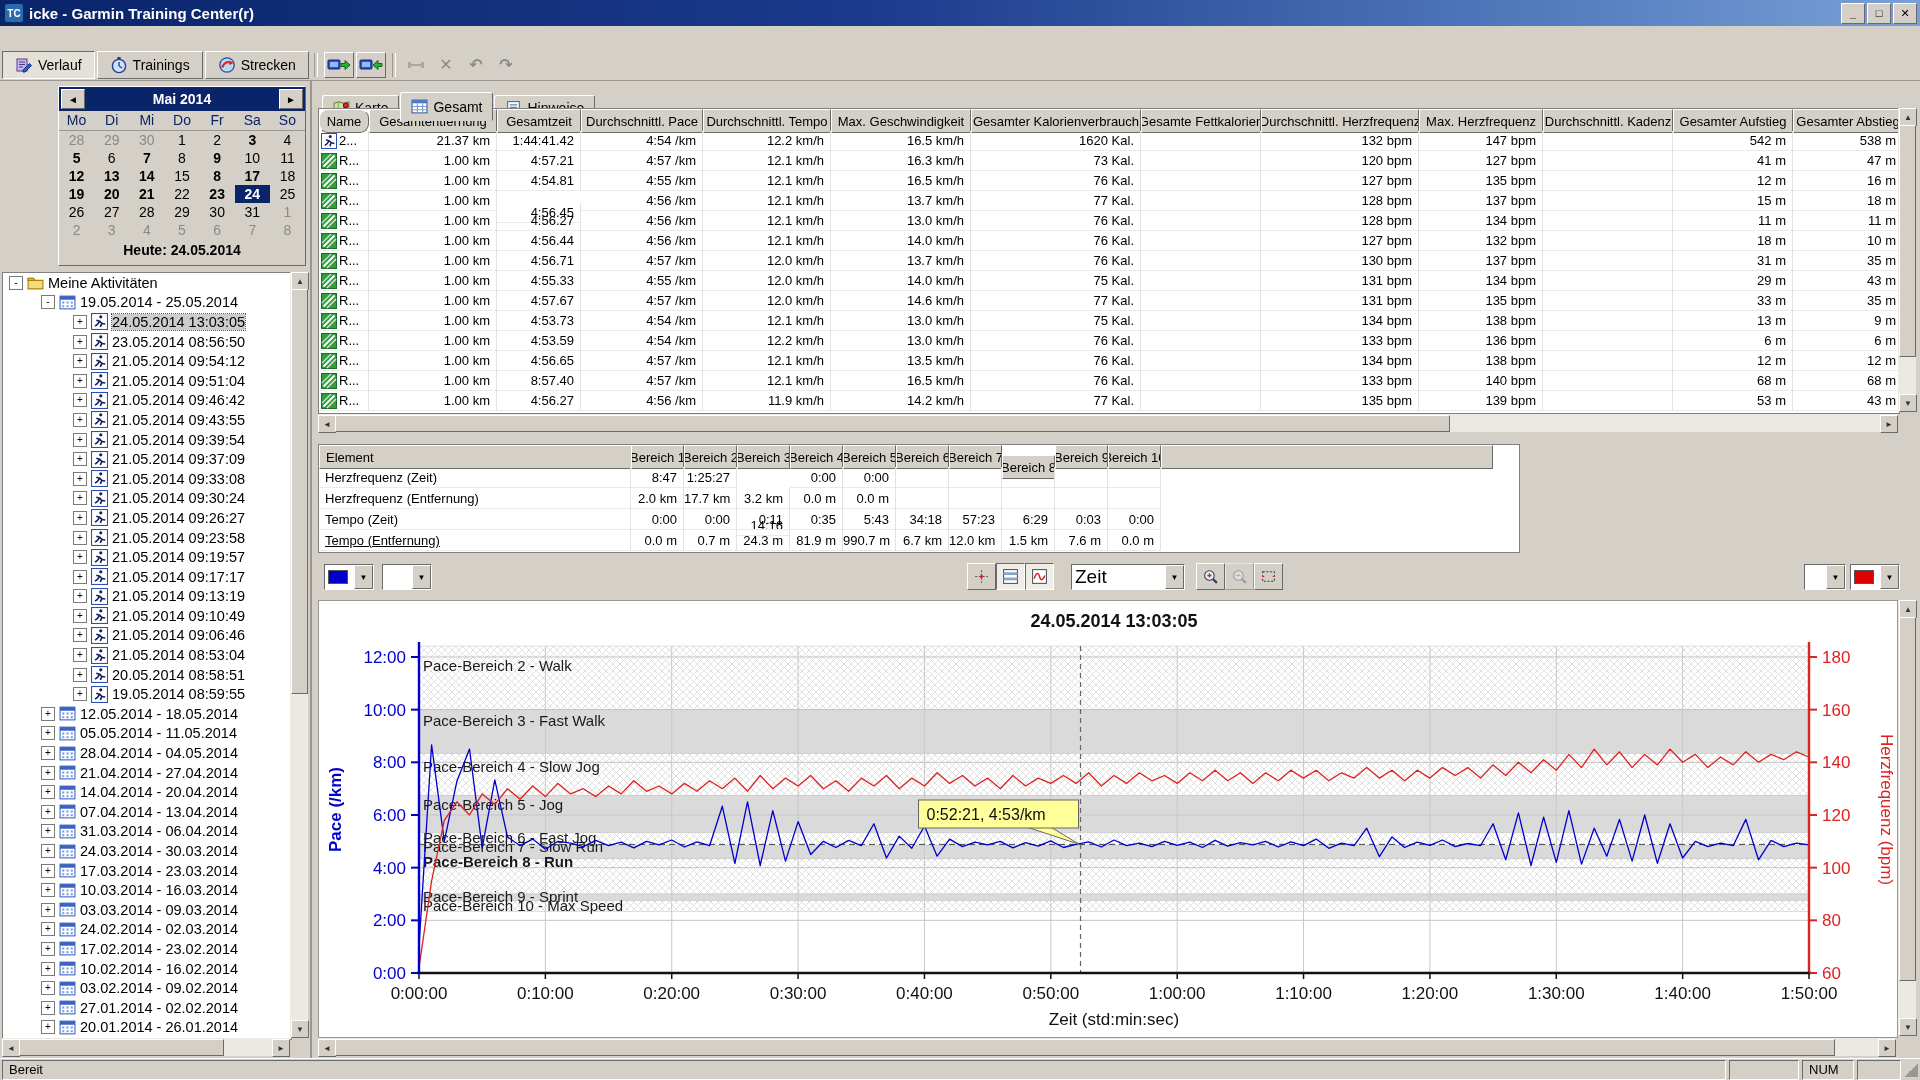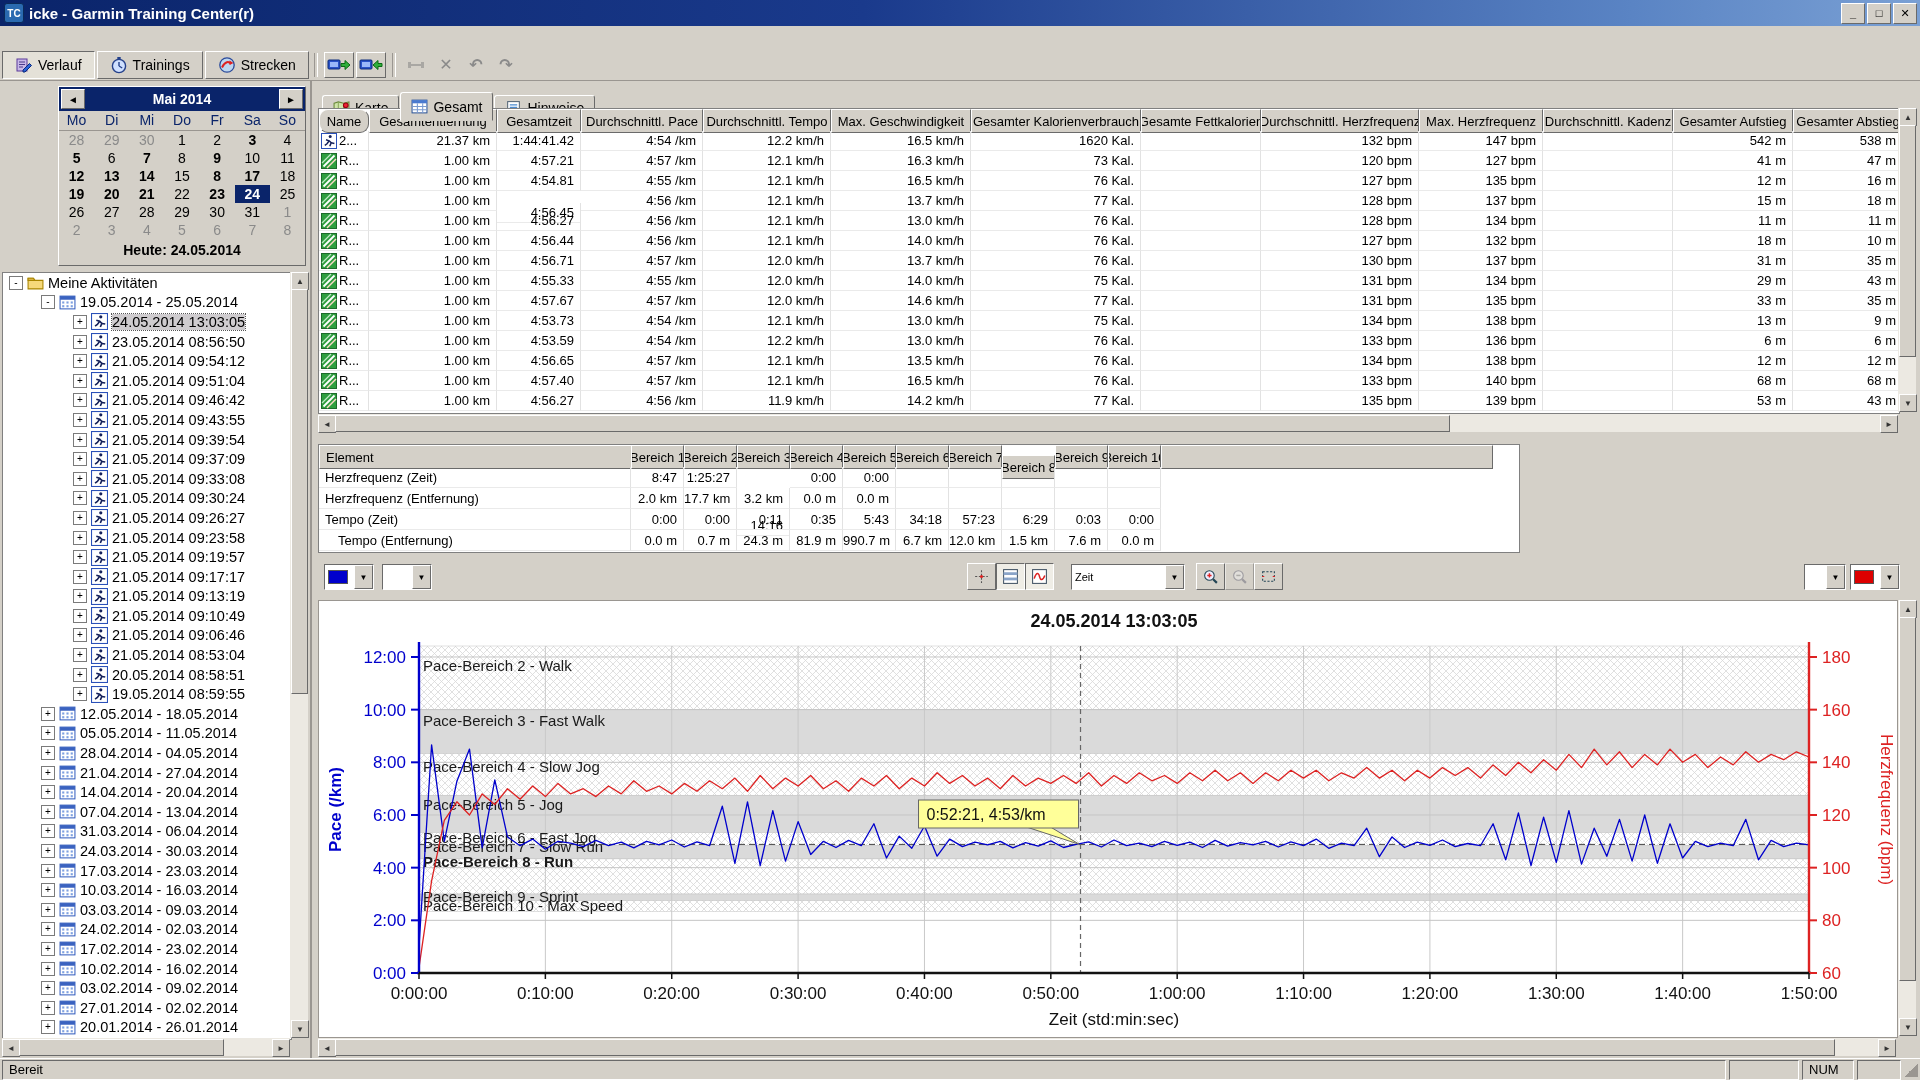--- a/index.html
+++ b/index.html
@@ -67,21 +67,21 @@
   .gcell{position:absolute;height:20px;line-height:20px;font-size:13px;text-align:right;padding-right:6px;
     border-right:1px solid #e2e2e2;border-bottom:1px solid #eaeaea;overflow:hidden;white-space:nowrap;box-sizing:border-box;}
   .gname{text-align:left;display:flex;align-items:center;gap:2px;padding:0 0 0 2px;}
   .gname svg{width:16px;height:16px;flex:none;}
   #gt-vscroll{left:1898px;top:108px;width:18px;height:304px;}
   #gt-hscroll{left:318px;top:414px;width:1580px;height:18px;}
   
   #ztable{left:318px;top:444px;width:1200px;height:107px;background:#fff;border:1px solid #808080;}
   
   .dd{position:absolute;height:24px;display:flex;border:1px solid;border-color:#6a6a6a #fff #fff #6a6a6a;background:#fff;}
-  .dd-face{flex:1;display:flex;align-items:center;padding:0 3px;font-size:11px;}
+  .dd-face{flex:1;display:flex;align-items:center;padding:0 3px;font-size:19px;}
   .dd-btn{width:17px;display:flex;align-items:center;justify-content:center;font-size:8px;}
   .swatch{width:18px;height:12px;border:1px solid #555;}
   .cbtn{position:absolute;width:27px;height:25px;display:flex;align-items:center;justify-content:center;}
   .cbtn.pressed{border-color:#6a6a6a #fff #fff #6a6a6a;background:#efede6;}
   .cbtn svg{width:17px;height:17px;}
   
   #chart{left:318px;top:600px;width:1578px;height:436px;background:#fff;border:1px solid #9a9691;}
   #chart-vscroll{left:1898px;top:600px;width:18px;height:436px;}
   #chart-hscroll{left:318px;top:1038px;width:1578px;height:18px;}
   
@@ -1206,21 +1206,21 @@
           <svg viewBox="0 0 16 16">
             <rect x="0.5" y="0.5" width="15" height="15" fill="#2f9e3f" stroke="#1d6b2a"></rect>
             <path d="M2.5 13.5L13.5 2.5" stroke="#fff" stroke-width="1.8"></path>
             <path d="M6 15L15 6" stroke="#ffd9c8" stroke-width="1.4"></path>
             <path d="M1 10l9-9" stroke="#bfe8c6" stroke-width="1.2"></path>
           </svg>
         </span>
         <span>R...</span>
       </div>
       <div class="gcell" style="left: 50px; top: 262px; width: 128px;">1.00 km</div>
-      <div class="gcell" style="left: 178px; top: 262px; width: 84px;">4:57.40</div>
+      <div class="gcell" style="left: 178px; top: 262px; width: 84px;">8:57.40</div>
       <div class="gcell" style="left: 262px; top: 262px; width: 122px;">4:57 /km</div>
       <div class="gcell" style="left: 384px; top: 262px; width: 128px;">12.1 km/h</div>
       <div class="gcell" style="left: 512px; top: 262px; width: 140px;">16.5 km/h</div>
       <div class="gcell" style="left: 652px; top: 262px; width: 170px;">76 Kal.</div>
       <div class="gcell" style="left: 822px; top: 262px; width: 120px;"></div>
       <div class="gcell" style="left: 942px; top: 262px; width: 158px;">133 bpm</div>
       <div class="gcell" style="left: 1100px; top: 262px; width: 124px;">140 bpm</div>
       <div class="gcell" style="left: 1224px; top: 262px; width: 130px;"></div>
       <div class="gcell" style="left: 1354px; top: 262px; width: 120px;">68 m</div>
       <div class="gcell" style="left: 1474px; top: 262px; width: 110px;">68 m</div>
@@ -1298,21 +1298,21 @@
       <div class="gcell" style="left: 312px; top: 64px; width: 53px; height: 21px; line-height: 21px;">0:00</div>
       <div class="gcell" style="left: 365px; top: 64px; width: 53px; height: 21px; line-height: 21px;">0:00</div>
       <div class="gcell" style="left: 418px; top: 64px; width: 53px; height: 21px; line-height: 21px;">0:11</div>
       <div class="gcell" style="left: 471px; top: 64px; width: 53px; height: 21px; line-height: 21px;">0:35</div>
       <div class="gcell" style="left: 524px; top: 64px; width: 53px; height: 21px; line-height: 21px;">5:43</div>
       <div class="gcell" style="left: 577px; top: 64px; width: 53px; height: 21px; line-height: 21px;">34:18</div>
       <div class="gcell" style="left: 630px; top: 64px; width: 53px; height: 21px; line-height: 21px;">57:23</div>
       <div class="gcell" style="left: 683px; top: 64px; width: 53px; height: 21px; line-height: 21px;">6:29</div>
       <div class="gcell" style="left: 736px; top: 64px; width: 53px; height: 21px; line-height: 21px;">0:03</div>
       <div class="gcell" style="left: 789px; top: 64px; width: 53px; height: 21px; line-height: 21px;">0:00</div>
-      <div class="gcell" style="left: 0px; top: 85px; width: 312px; height: 21px; line-height: 21px; text-align: left; padding-left: 19px;">Tempo (Entfernung)</div>
+      <div class="gcell" style="left: 0px; top: 85px; width: 312px; height: 21px; line-height: 21px; text-align: left; padding-left: 6px; text-decoration: underline;">Tempo (Entfernung)</div>
       <div class="gcell" style="left: 312px; top: 85px; width: 53px; height: 21px; line-height: 21px;">0.0 m</div>
       <div class="gcell" style="left: 365px; top: 85px; width: 53px; height: 21px; line-height: 21px;">0.7 m</div>
       <div class="gcell" style="left: 418px; top: 85px; width: 53px; height: 21px; line-height: 21px;">24.3 m</div>
       <div class="gcell" style="left: 471px; top: 85px; width: 53px; height: 21px; line-height: 21px;">81.9 m</div>
       <div class="gcell" style="left: 524px; top: 85px; width: 53px; height: 21px; line-height: 21px;">990.7 m</div>
       <div class="gcell" style="left: 577px; top: 85px; width: 53px; height: 21px; line-height: 21px;">6.7 km</div>
       <div class="gcell" style="left: 630px; top: 85px; width: 53px; height: 21px; line-height: 21px;">12.0 km</div>
       <div class="gcell" style="left: 683px; top: 85px; width: 53px; height: 21px; line-height: 21px;">1.5 km</div>
       <div class="gcell" style="left: 736px; top: 85px; width: 53px; height: 21px; line-height: 21px;">7.6 m</div>
       <div class="gcell" style="left: 789px; top: 85px; width: 53px; height: 21px; line-height: 21px;">0.0 m</div>

